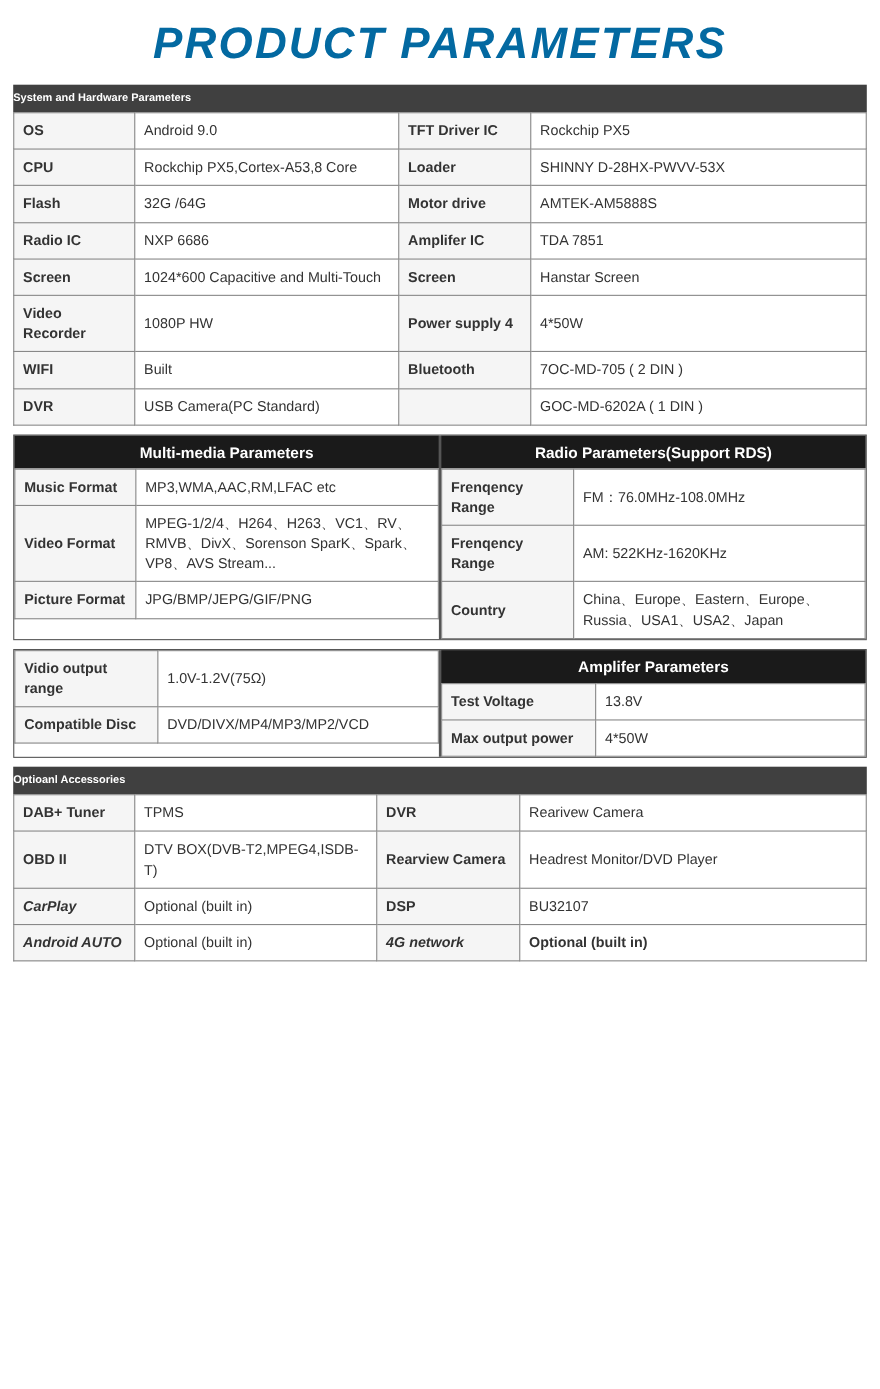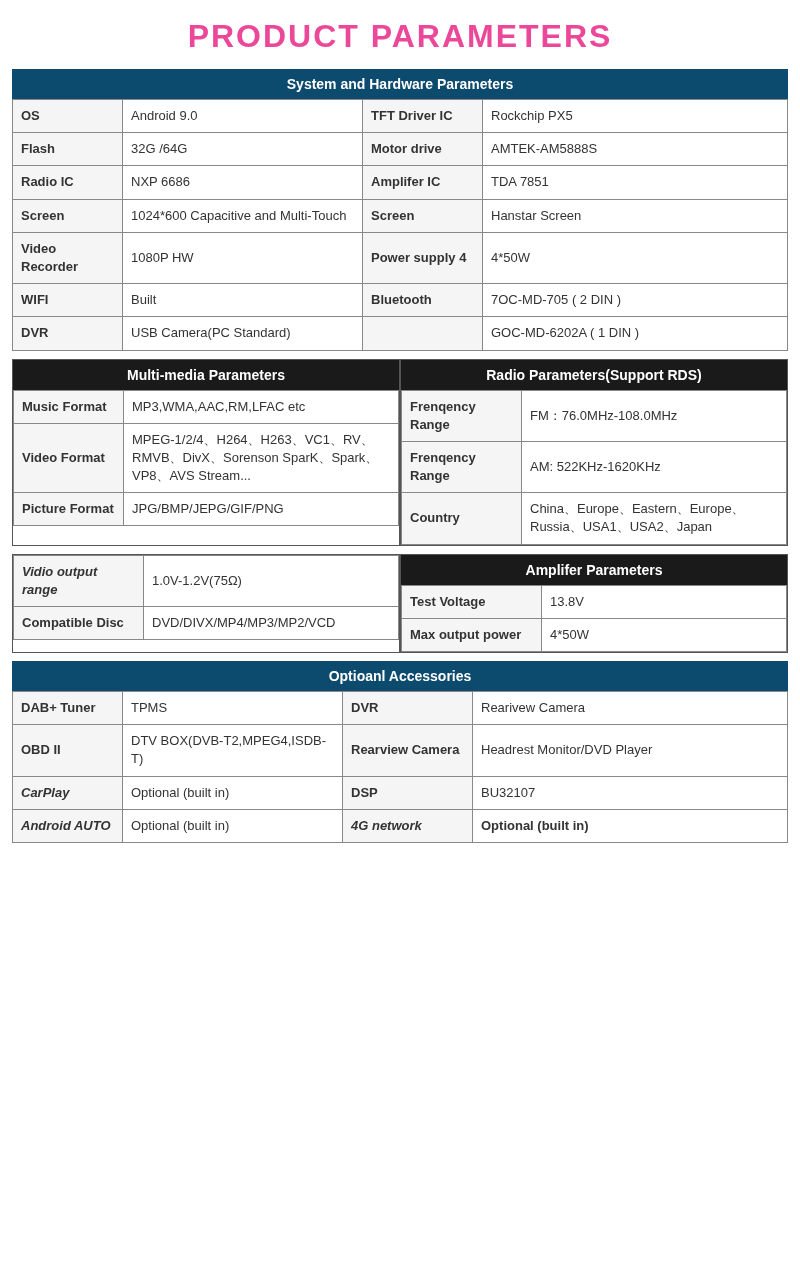--- a/index.html
+++ b/index.html
@@ -6,36 +6,36 @@
     body {
       background: #fff;
       font-family: Arial, sans-serif;
       font-size: 13px;
       color: #222;
       width: 800px;
     }
 
     .page-title {
       text-align: center;
-      font-size: 32px;
+      font-size: 40px;
       font-weight: 900;
-      color: #ec4899;
+      color: #0369a1;
       padding: 18px 0 14px 0;
       letter-spacing: 2px;
+      font-style: italic;
     }
 
     .section-wrapper {
       padding: 0 12px 10px 12px;
     }
 
     .section-header {
-      background: #0c4a6e;
+      background: #404040;
       color: #fff;
-      text-align: center;
-      font-size: 14px;
+      font-size: 10px;
       font-weight: bold;
       padding: 7px 0;
     }
 
     table.params {
       width: 100%;
       border-collapse: collapse;
       border: 1px solid #555;
     }
 
@@ -80,20 +80,26 @@
     <div class="section-header">System and Hardware Parameters</div>
     <table class="params">
       <tbody id="system-tbody">
           <tr>
     <td class="label-col" style="width:110px;">OS</td>
     <td class="value-col" style="width:240px;">Android 9.0</td>
     <td class="label-col" style="width:120px;">TFT Driver IC</td>
     <td class="value-col">Rockchip PX5</td>
   </tr>
           <tr>
+    <td class="label-col" style="width:110px;">CPU</td>
+    <td class="value-col" style="width:240px;">Rockchip PX5,Cortex-A53,8 Core</td>
+    <td class="label-col" style="width:120px;">Loader</td>
+    <td class="value-col">SHINNY D-28HX-PWVV-53X</td>
+  </tr>
+          <tr>
     <td class="label-col" style="width:110px;">Flash</td>
     <td class="value-col" style="width:240px;margin-left:32px;">32G /64G</td>
     <td class="label-col" style="width:120px;">Motor drive</td>
     <td class="value-col">AMTEK-AM5888S</td>
   </tr>
           <tr>
     <td class="label-col" style="width:110px;">Radio IC</td>
     <td class="value-col" style="width:240px;">NXP 6686</td>
     <td class="label-col" style="width:120px;margin-left:45px;">Amplifer IC</td>
     <td class="value-col">TDA 7851</td>
@@ -169,21 +175,21 @@
     </div>
   </div>
 
   <div class="gap"></div>
 
   <div style="display:flex; gap:0; border:1px solid #555;">
     <div style="flex:1; border-right:2px solid #555;">
       <table class="params" style="border:none;">
         <tbody id="dvd-tbody">
             <tr>
-    <td class="label-col" style="width:130px;font-style:italic;">Vidio output range</td>
+    <td class="label-col" style="width:130px;">Vidio output range</td>
     <td class="value-col">1.0V-1.2V(75Ω)</td>
   </tr>
             <tr>
     <td class="label-col" style="width:130px;">Compatible Disc</td>
     <td class="value-col">DVD/DIVX/MP4/MP3/MP2/VCD</td>
   </tr>
           </tbody>
       </table>
     </div>
     <div style="flex:1;">

